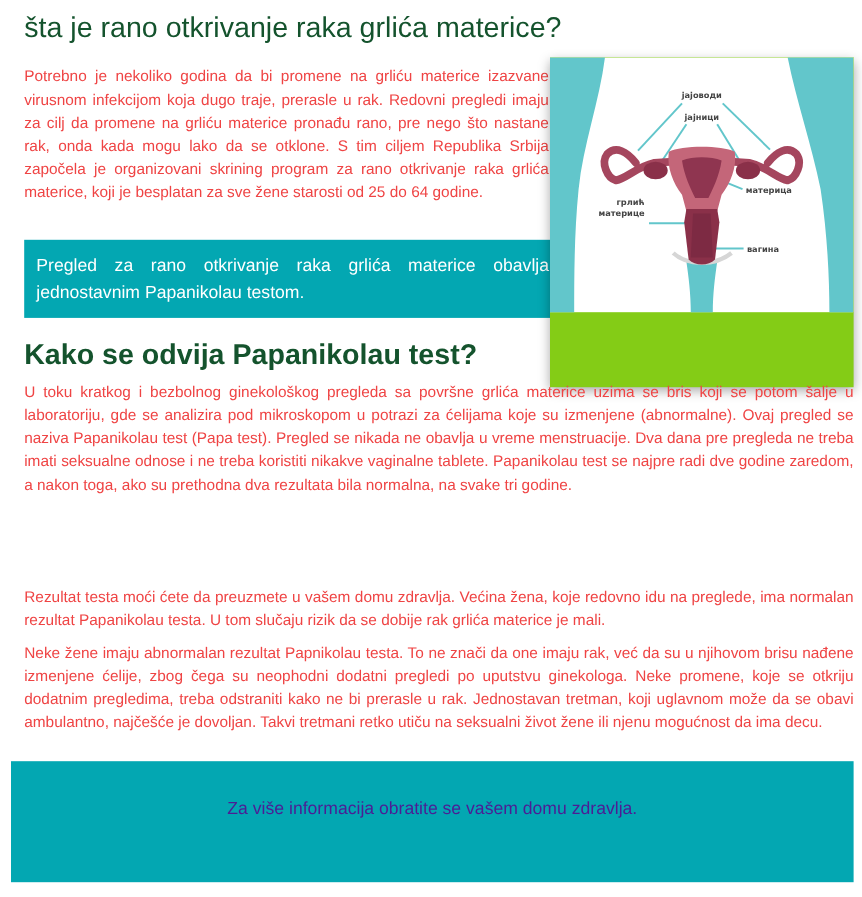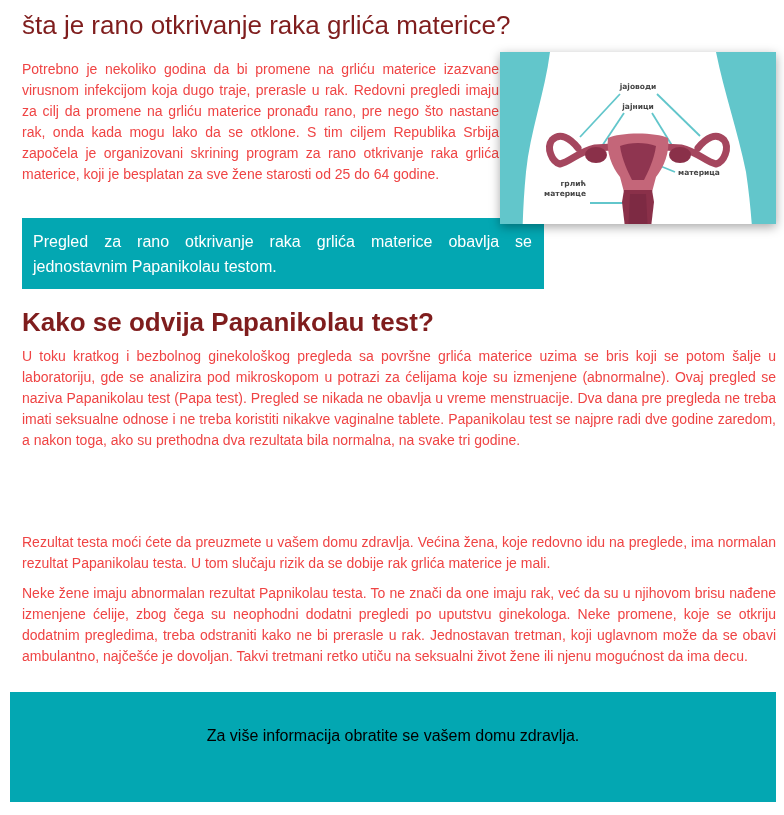--- a/index.html
+++ b/index.html
@@ -7,44 +7,44 @@
     width: 784px; height: 815px; position: relative; overflow: hidden;
     font-family: "Liberation Sans", "DejaVu Sans", sans-serif;
     color: #333333;
   }
   .page { position: absolute; left: 0; top: 0; width: 784px; height: 815px; }
 
   h2.section-title {
     position: absolute; margin: 0;
     font-family: "Liberation Sans", sans-serif;
     font-weight: normal; font-size: 26px; line-height: 30px;
-    color: #7f1d1d; white-space: nowrap;
+    color: #14532d; white-space: nowrap;
   }
   p.body-text {
     position: absolute; margin: 0;
     font-size: 14px; line-height: 21px; color: #ef4444;
     text-align: justify; text-align-last: left;
   }
   .highlight-box {
     position: absolute; left: 22px; top: 218px; width: 522px; height: 71px;
     background: #03a7b2; box-sizing: border-box;
     padding: 11px 12px 0 11px;
     color: #ffffff; font-size: 16px; line-height: 25px;
     text-align: justify; text-align-last: left;
   }
   .figure-card {
-    position: absolute; left: 500px; top: 52px; width: 276px; height: 172px;
+    position: absolute; left: 500px; top: 52px; width: 276px; height: 300px;
     background: #84cc16; overflow: hidden;
     box-shadow: 0 3px 10px rgba(0,0,0,0.35);
   }
   .figure-card svg { display: block; }
 
   .footer-box {
     position: absolute; left: 10px; top: 692px; width: 766px; height: 110px;
-    background: #03a7b2; color: #000000;
+    background: #03a7b2; color: #4c1d95;
     font-size: 16px; line-height: 20px; text-align: center;
     box-sizing: border-box; padding-top: 34px;
   }
   .diagram-label {
     font-family: "DejaVu Sans", sans-serif; font-size: 7.5px; fill: #444444; font-weight: bold;
   }
 </style>
 </head>
 <body>
 

